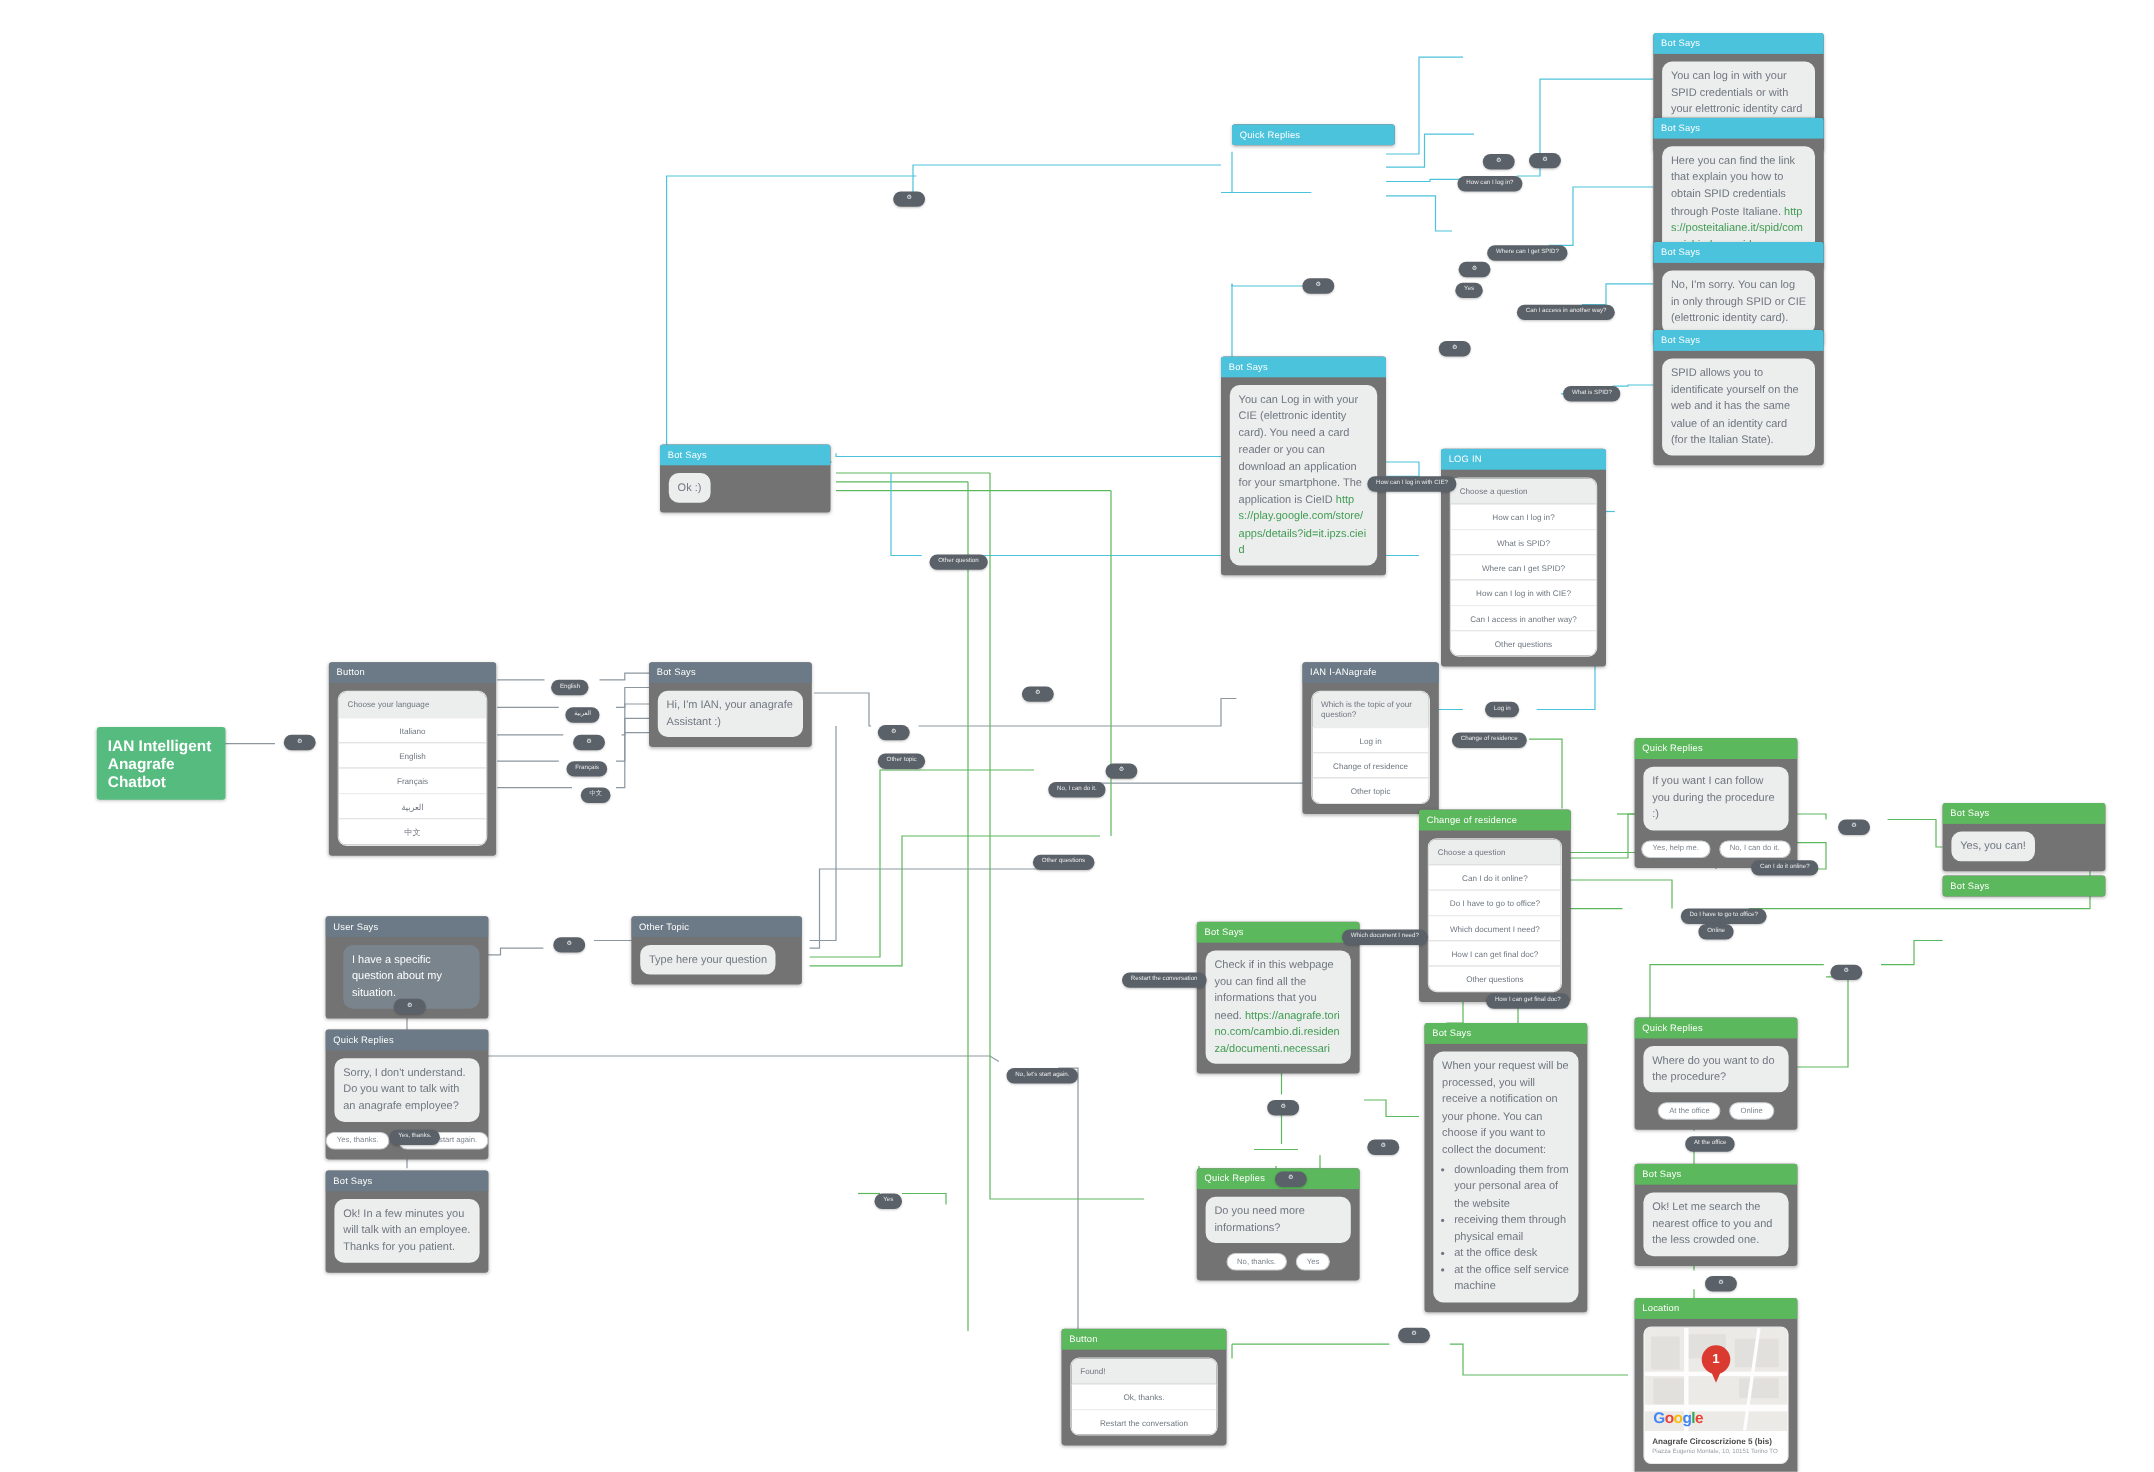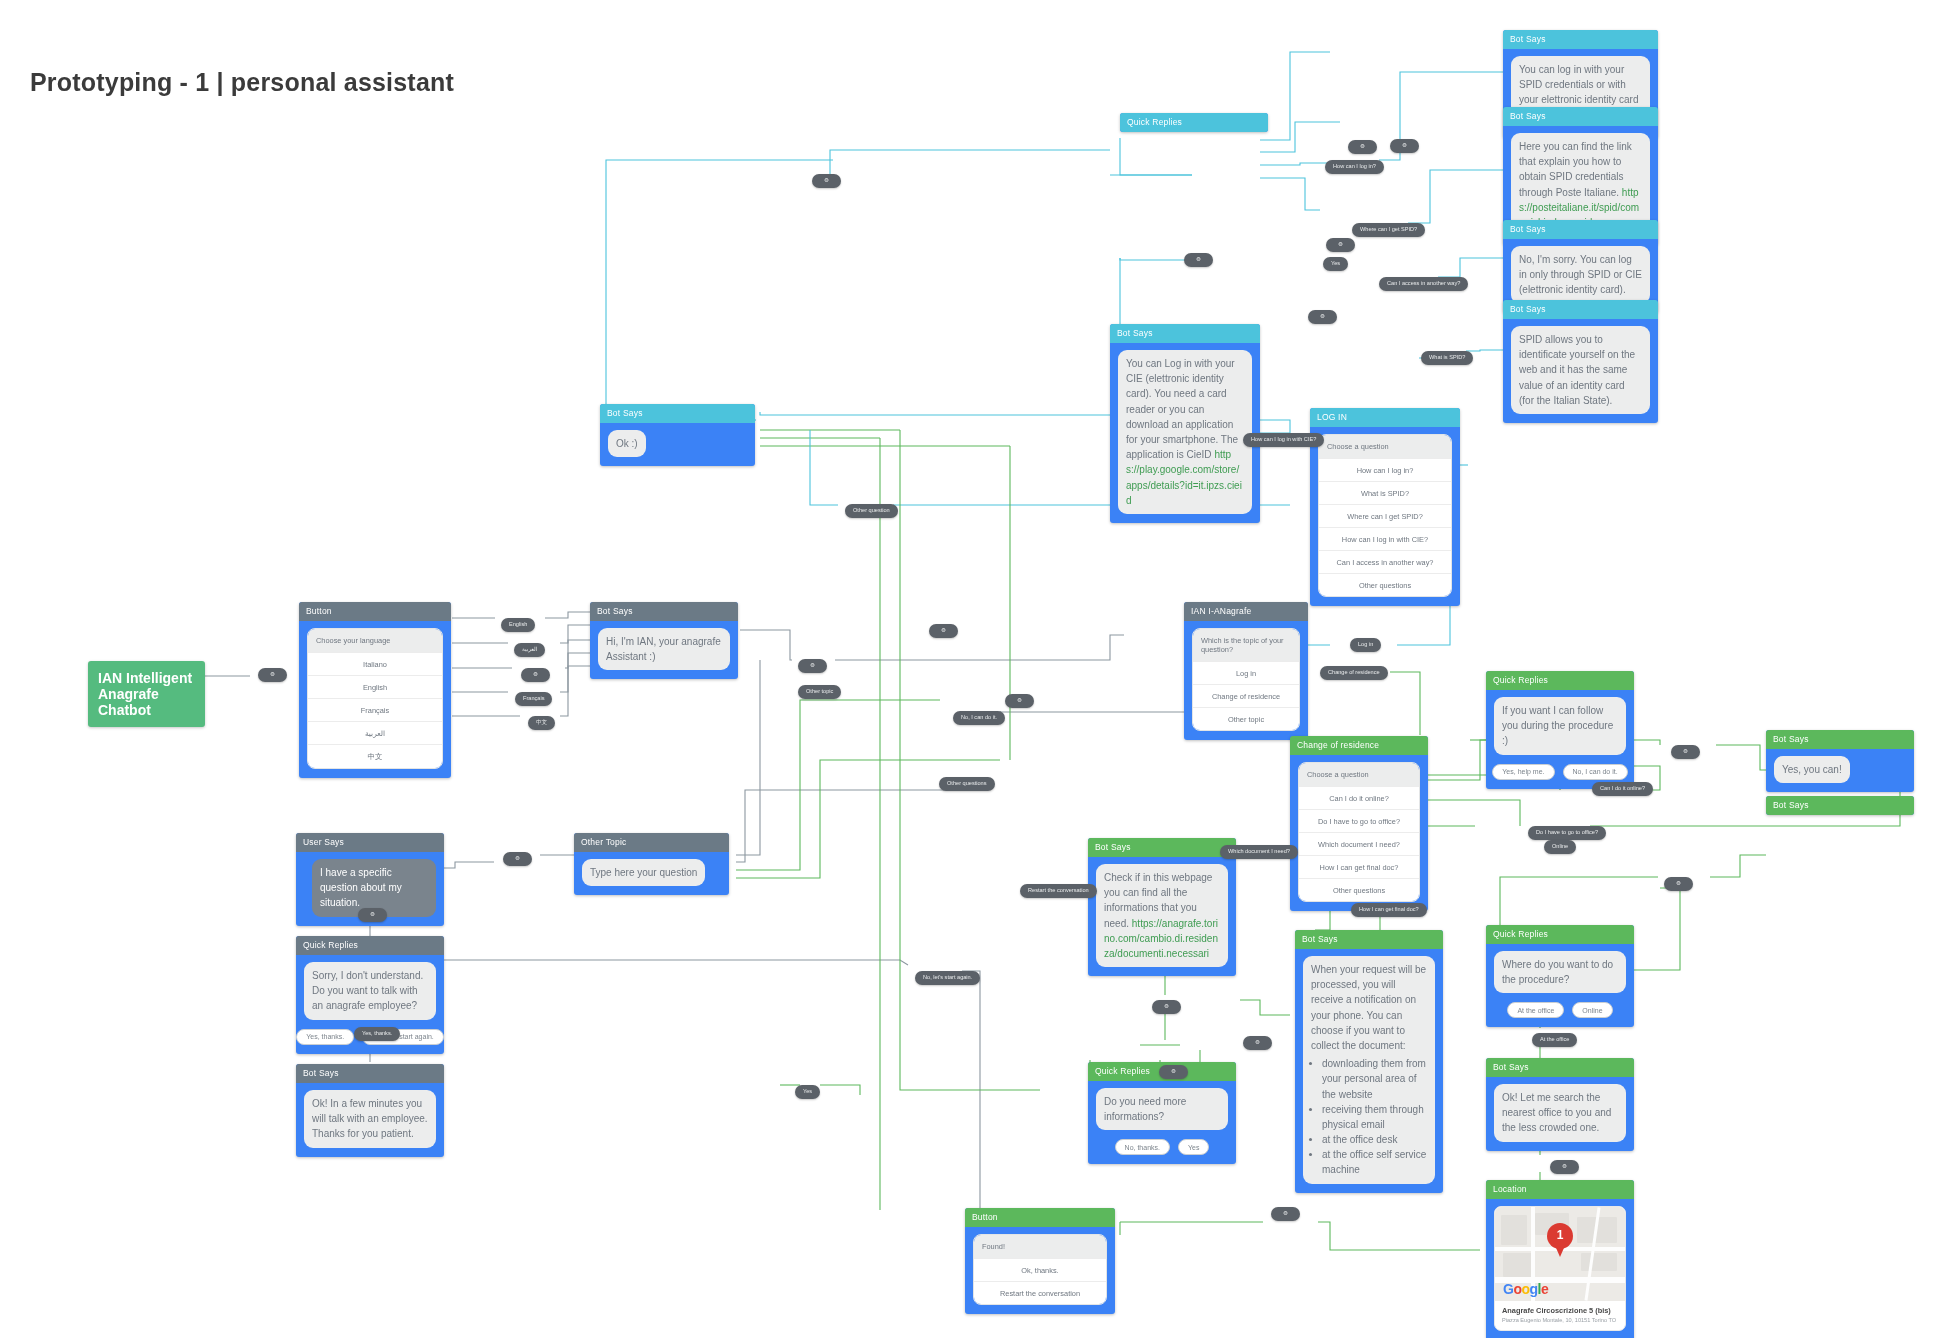--- a/index.html
+++ b/index.html
@@ -2,21 +2,21 @@
 <html><head>
 <meta charset="utf-8">
 <style>
   html,body{margin:0;padding:0;background:#fff;}
   body{width:1958px;height:1338px;position:relative;font-family:"Liberation Sans",sans-serif;overflow:hidden;}
   #canvas{position:absolute;inset:0;}
   svg#wires{position:absolute;left:0;top:0;width:1958px;height:1338px;pointer-events:none;}
   .title{position:absolute;left:30px;top:68px;font-size:25px;font-weight:bold;color:#3b3b3b;letter-spacing:.2px;}
 
   
-  .node{position:absolute;background:#3b82f6;border-radius:3px;box-shadow:0 1px 3px rgba(0,0,0,.25);overflow:hidden;}
+  .node{position:absolute;background:#737373;border-radius:3px;box-shadow:0 1px 3px rgba(0,0,0,.25);overflow:hidden;}
   .node .hdr{font-size:8.5px;color:#fff;padding:4px 7px 5px 7px;font-weight:normal;letter-spacing:.2px;}
   .node .body{padding:7px 8px 9px 8px;}
   .hdr.grey{background:#6b7a86;}
   .hdr.cyan{background:#4cc3dc;}
   .hdr.green{background:#5cb85c;}
   .hdr.greenmap{background:#5cb85c;}
 
   .bubble{background:#eceded;border-radius:9px;padding:6px 8px;font-size:10px;line-height:1.52;color:#6f7780;}
   .bubble.dark{background:#7a848d;color:#fff;}
   .bubble a,.lnk{color:#3f9c52;word-break:break-all;}
@@ -55,21 +55,20 @@
   .glogo i{font-style:normal;}
   .mapcap{padding:5px 7px 7px 7px;}
   .mapcap .t{font-size:7.4px;font-weight:bold;color:#4a4a4a;}
   .mapcap .s{font-size:5.6px;color:#9aa0a6;margin-top:2px;}
 </style>
 </head>
 <body>
 
 <div id="canvas">
 
-  <div class="title">Prototyping - 1 | personal assistant</div>
 
   <svg id="wires">
     <g fill="none" stroke-width="1.1">
 
       <path d="M185 676 L250 676" stroke="#8c97a0"></path>
       <path d="M300 676 L300 662 L320 662" stroke="#8c97a0"></path>
 
       <path d="M452 618 L495 618" stroke="#8c97a0"></path>
       <path d="M452 643 L508 643" stroke="#8c97a0"></path>
       <path d="M452 668 L512 668" stroke="#8c97a0"></path>

